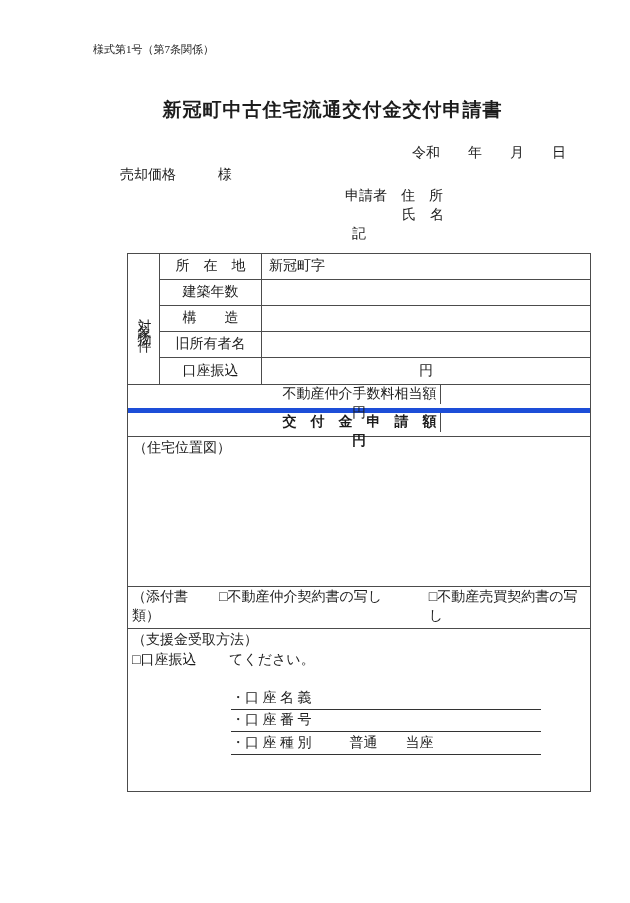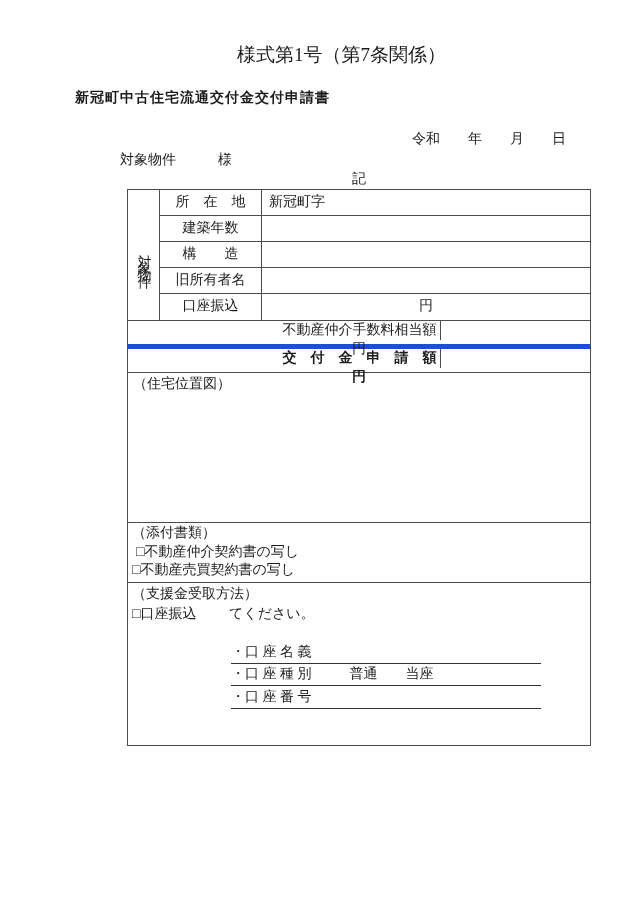--- a/index.html
+++ b/index.html
@@ -17,26 +17,26 @@
     line-height: 1.35;
   }
   .page {
     box-sizing: border-box;
     width: 630px;
     height: 903px;
     padding: 42px 40px 0 75px;
   }
   .form-number {
     margin-left: 18px;
+    font-size: 11px;
+  }
+  .doc-title {
+    margin-top: 40px;
+    text-align: center;
     font-size: 19px;
-    text-align: center;
-  }
-  .doc-title {
-    margin-top: 21px;
-    font-size: 14px;
     font-weight: bold;
     letter-spacing: 1px;
   }
   .date-line {
     margin-top: 22px;
     text-align: right;
     padding-right: 24px;
   }
   .addressee {
     margin-top: 3px;
@@ -59,21 +59,21 @@
     text-align: center;
     line-height: 1.1;
     margin-top: 1px;
   }
   
   .form-table {
     margin-left: 52px;
     width: 464px;
     box-sizing: border-box;
     border: 1.4px solid #4c4c4c;
-    margin-top: 2px;
+    margin-top: 12px;
   }
   .band { box-sizing: border-box; }
   .band + .band { border-top: 1px solid #4c4c4c; }
 
   .band-a {
     display: grid;
     grid-template-columns: 32px 102px 1fr;
     grid-template-rows: repeat(5, 26px);
   }
   .vlabel {
@@ -121,21 +121,21 @@
   .bold { font-weight: bold; }
 
   .band-map {
     height: 150px;
     padding: 2px 5px;
     box-sizing: border-box;
   }
   .band-attach {
     padding: 1px 0 2px 4px;
   }
-  .attach-line1 { display: flex; flex-direction: column; }
+  .attach-line1 { display: flex; }
   .attach-item1 { width: 212px; margin-left: 4px; }
   .attach-line2 { margin-left: 71px; }
 
   .band-pay {
     height: 163px;
     padding: 2px 0 0 4px;
     box-sizing: border-box;
   }
   .pay-option-line { display: flex; margin-top: 1px; }
   .pay-option { width: 73px; }
@@ -159,22 +159,30 @@
 <body>
 
 <div class="page">
 
   <div class="form-number">様式第1号（第7条関係）</div>
 
   <div class="doc-title">新冠町中古住宅流通交付金交付申請書</div>
 
   <div class="date-line">令和　　年　　月　　日</div>
 
-  <div class="addressee">対象物件　　　様</div>
-
+  <div class="addressee">売却価格　　　様</div>
+
+  <div class="applicant-block">
+    <div>
+      <span>申請者</span>　<span>住　所</span>
+    </div>
+    <div class="applicant-line2">
+      <span>氏　名</span>
+    </div>
+  </div>
 
 
   <div class="ki-line">記</div>
 
   <div class="form-table">
 
     <div class="band band-a">
       <div class="vlabel">対象物件</div>
 
       <div class="plabel bb">所　在　地</div>
@@ -222,25 +230,25 @@
         <span class="pay-option">□口座振込</span>
         <span class="pay-note2">てください。</span>
       </div>
 
       <div class="acct-block">
         <div class="acct-line">
           <span>・口 座 名 義</span>
           <span class="acct-extra"></span>
         </div>
         <div class="acct-line">
+          <span>・口 座 番 号</span>
+          <span class="acct-extra"></span>
+        </div>
+        <div class="acct-line">
           <span>・口 座 種 別</span>
           <span class="acct-extra">普通　　当座</span>
         </div>
-        <div class="acct-line">
-          <span>・口 座 番 号</span>
-          <span class="acct-extra"></span>
-        </div>
       </div>
     </div>
 
   </div>
 
 </div>
 
 </body></html>

